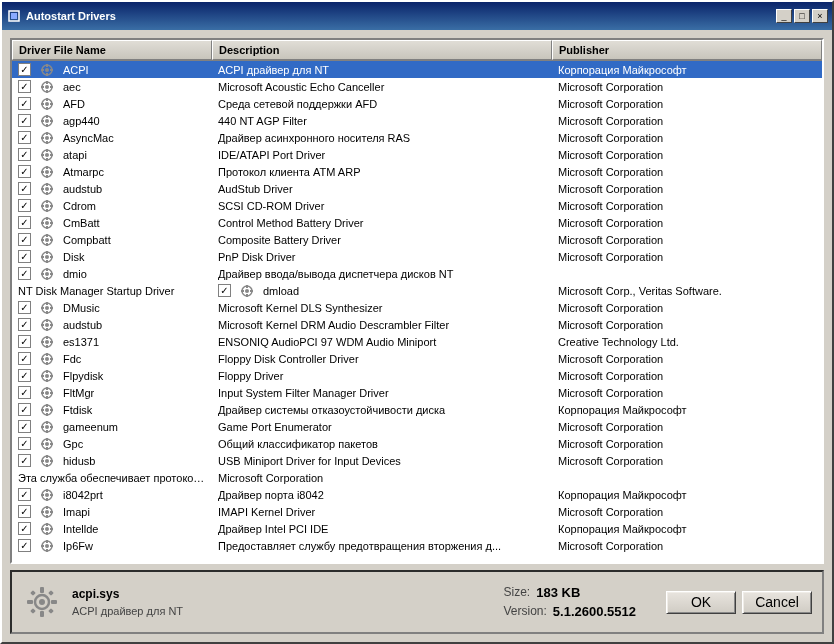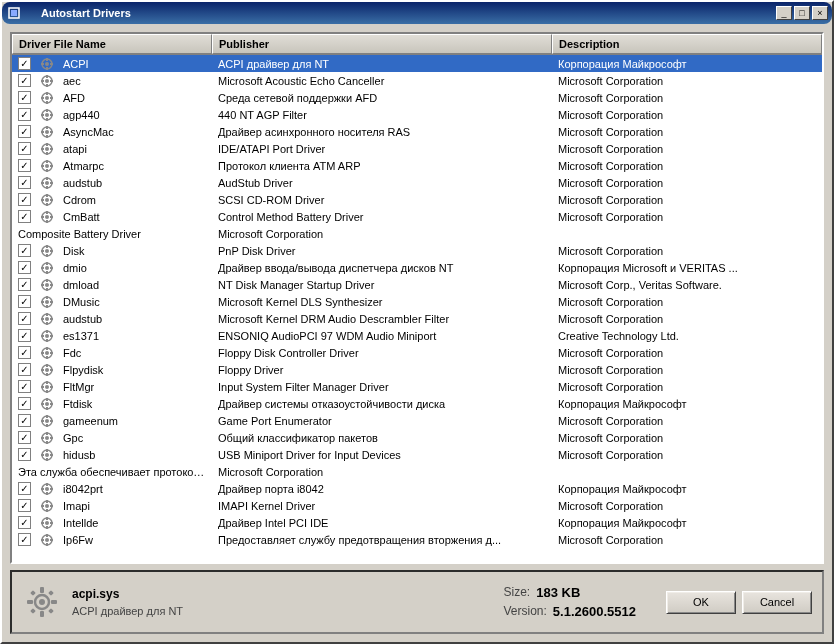--- a/index.html
+++ b/index.html
@@ -18,24 +18,23 @@
       box-shadow: 1px 1px 0 #808080;
       display: flex;
       flex-direction: column;
     }
     .title-bar {
       background: linear-gradient(to bottom, #0a246a, #3a6ea5);
       color: #fff;
       padding: 3px 4px;
       display: flex;
       align-items: center;
-      gap: 19px;
-      height: 22px;
+      gap: 4px;
+      height: 28px;
       flex-shrink: 0;
-      border-radius: 8px;
     }
     .title-bar-icon {
       width: 16px;
       height: 16px;
       display: flex;
       align-items: center;
       justify-content: center;
       font-size: 10px;
     }
     .title-text {
@@ -194,21 +193,21 @@
       gap: 6px;
     }
     .btn {
       width: 70px;
       height: 23px;
       background: linear-gradient(to bottom, #e8e4de, #d0ccc4);
       border: 1px solid #fff;
       border-right-color: #404040;
       border-bottom-color: #404040;
       box-shadow: inset 1px 1px 0 #f0ede8, inset -1px -1px 0 #888;
-      font-size: 11px;
+      font-size: 14px;
       cursor: pointer;
       display: flex;
       align-items: center;
       justify-content: center;
     }
     
     .table-body::-webkit-scrollbar {
       width: 16px;
     }
     .table-body::-webkit-scrollbar-track {
@@ -238,22 +237,22 @@
       <div class="title-btn">×</div>
     </div>
   </div>
 
   <div class="content-area">
 
     <div class="table-container">
 
       <div class="table-header">
         <div class="col-header">Driver File Name</div>
+        <div class="col-header">Description</div>
         <div class="col-header">Publisher</div>
-        <div class="col-header">Description</div>
       </div>
 
       <div class="table-body" id="table-body">
 
       <div class="table-row selected">
             <div class="table-cell cell-driver">
               <div class="checkbox checked"></div>
               <svg width="14" height="14" viewBox="0 0 14 14">
                 <circle cx="7" cy="7" r="5" fill="none" stroke="#888" stroke-width="1.5"></circle>
                 <circle cx="7" cy="7" r="2" fill="#888"></circle>
@@ -405,20 +404,32 @@
                 <rect x="6" y="10" width="2" height="3" fill="#888"></rect>
                 <rect x="1" y="6" width="3" height="2" fill="#888"></rect>
                 <rect x="10" y="6" width="3" height="2" fill="#888"></rect>
               </svg>
               <span>CmBatt</span>
             </div>
             <div class="table-cell">Control Method Battery Driver</div>
             <div class="table-cell">Microsoft Corporation</div>
           </div>
           <div class="table-row">
+            <div class="table-cell cell-driver">
+              <div class="checkbox checked"></div>
+              <svg width="14" height="14" viewBox="0 0 14 14">
+                <circle cx="7" cy="7" r="5" fill="none" stroke="#888" stroke-width="1.5"></circle>
+                <circle cx="7" cy="7" r="2" fill="#888"></circle>
+                <rect x="6" y="1" width="2" height="3" fill="#888"></rect>
+                <rect x="6" y="10" width="2" height="3" fill="#888"></rect>
+                <rect x="1" y="6" width="3" height="2" fill="#888"></rect>
+                <rect x="10" y="6" width="3" height="2" fill="#888"></rect>
+              </svg>
+              <span>Compbatt</span>
+            </div>
             <div class="table-cell">Composite Battery Driver</div>
             <div class="table-cell">Microsoft Corporation</div>
           </div>
           <div class="table-row">
             <div class="table-cell cell-driver">
               <div class="checkbox checked"></div>
               <svg width="14" height="14" viewBox="0 0 14 14">
                 <circle cx="7" cy="7" r="5" fill="none" stroke="#888" stroke-width="1.5"></circle>
                 <circle cx="7" cy="7" r="2" fill="#888"></circle>
                 <rect x="6" y="1" width="2" height="3" fill="#888"></rect>
@@ -438,36 +449,35 @@
                 <circle cx="7" cy="7" r="5" fill="none" stroke="#888" stroke-width="1.5"></circle>
                 <circle cx="7" cy="7" r="2" fill="#888"></circle>
                 <rect x="6" y="1" width="2" height="3" fill="#888"></rect>
                 <rect x="6" y="10" width="2" height="3" fill="#888"></rect>
                 <rect x="1" y="6" width="3" height="2" fill="#888"></rect>
                 <rect x="10" y="6" width="3" height="2" fill="#888"></rect>
               </svg>
               <span>dmio</span>
             </div>
             <div class="table-cell">Драйвер ввода/вывода диспетчера дисков NT</div>
-            <div class="table-cell">Корпорация Microsoft и VERITAS ...</div>
-          </div>
-          <div class="table-row">
+          </div>
+          <div class="table-row">
+            <div class="table-cell">NT Disk Manager Startup Driver</div>
             <div class="table-cell cell-driver">
               <div class="checkbox checked"></div>
               <svg width="14" height="14" viewBox="0 0 14 14">
                 <circle cx="7" cy="7" r="5" fill="none" stroke="#888" stroke-width="1.5"></circle>
                 <circle cx="7" cy="7" r="2" fill="#888"></circle>
                 <rect x="6" y="1" width="2" height="3" fill="#888"></rect>
                 <rect x="6" y="10" width="2" height="3" fill="#888"></rect>
                 <rect x="1" y="6" width="3" height="2" fill="#888"></rect>
                 <rect x="10" y="6" width="3" height="2" fill="#888"></rect>
               </svg>
               <span>dmload</span>
             </div>
-            <div class="table-cell">NT Disk Manager Startup Driver</div>
             <div class="table-cell">Microsoft Corp., Veritas Software.</div>
           </div>
           <div class="table-row">
             <div class="table-cell cell-driver">
               <div class="checkbox checked"></div>
               <svg width="14" height="14" viewBox="0 0 14 14">
                 <circle cx="7" cy="7" r="5" fill="none" stroke="#888" stroke-width="1.5"></circle>
                 <circle cx="7" cy="7" r="2" fill="#888"></circle>
                 <rect x="6" y="1" width="2" height="3" fill="#888"></rect>
                 <rect x="6" y="10" width="2" height="3" fill="#888"></rect>

